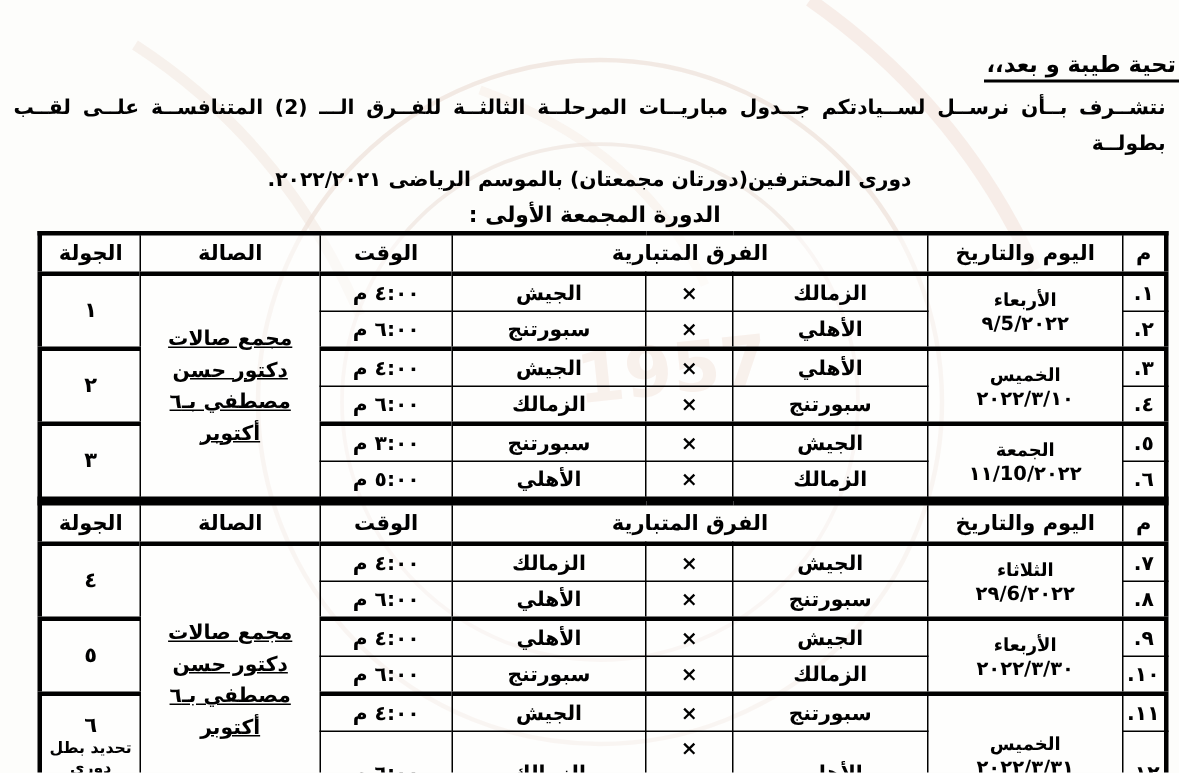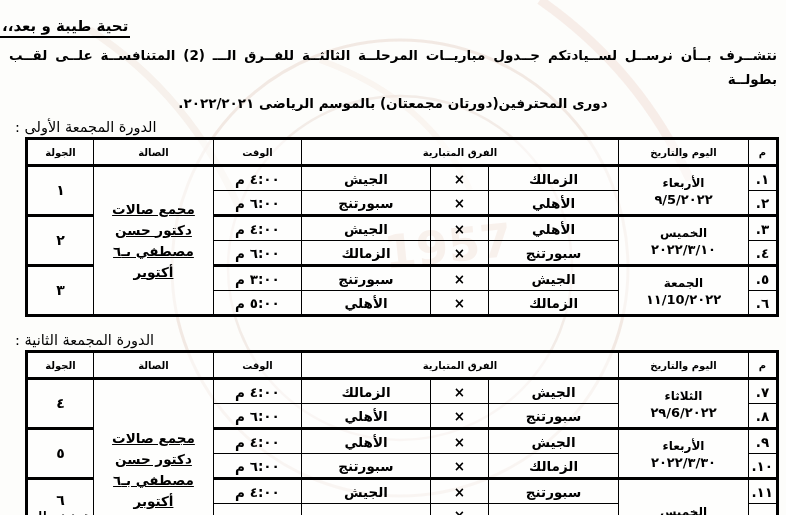--- a/index.html
+++ b/index.html
@@ -2,40 +2,40 @@
 <html lang="ar" dir="rtl"><head>
 <meta charset="utf-8">
 <style>
   html,body{margin:0;padding:0;}
   body{
     width:786px;height:515px;overflow:hidden;background:#fdfdfb;
     font-family:"DejaVu Sans",sans-serif;color:#000;direction:rtl;position:relative;
   }
   .watermark{position:absolute;inset:0;z-index:0;pointer-events:none;}
   .page{position:relative;z-index:1;width:786px;height:515px;}
-  .title-wrap{text-align:left;padding-top:16px;height:24px;}
+  .title-wrap{text-align:right;padding-top:16px;height:24px;margin-top:17px;}
   .greeting{
     display:inline-block;font-weight:bold;font-size:15px;
     border-bottom:2px solid #000;padding:0 2px 1px 2px;
   }
   .intro{margin:3px 9px 0 9px;font-weight:bold;font-size:13.5px;line-height:24px;}
   .intro-line-1{text-align:justify;text-align-last:justify;}
   .intro-line-2{text-align:center;}
-  .section-title{font-weight:normal;font-size:14.5px;margin:4px 8px 2px 15px;text-align:left;}
+  .section-title{font-weight:bold;font-size:14.5px;margin:4px 8px 2px 15px;text-align:center;}
   .section-2 .section-title{margin-top:15px;}
   table.sched{
     border-collapse:collapse;table-layout:fixed;width:751px;margin-right:7px;
     background:rgba(255,255,255,0.55);
     border:3.5px solid #000;
   }
   .sched th,.sched td{
     border:1.5px solid #000;text-align:center;vertical-align:middle;
     font-weight:bold;padding:0 3px;height:23px;overflow:hidden;
   }
-  .sched thead th{font-size:10px;height:24px;border-bottom-width:3.5px;}
+  .sched thead th{font-size:14px;height:24px;border-bottom-width:3.5px;}
   .sched td{font-size:13.5px;}
   .sched tr.group-start td{border-top-width:3.5px;}
   .day-line{font-size:12px;line-height:18px;}
   .date-line{font-size:13px;line-height:16px;}
   .vs-cell{font-size:13px;}
   .hall-cell{padding:0 17px;font-size:13.5px;line-height:21px;text-decoration:underline;}
   .round-num{font-size:14px;line-height:17px;}
   .round-note{font-size:10.5px;line-height:13px;}
   #table-1 tbody tr:last-child td{height:53px;}
   #table-1 tbody tr:last-child td.vs-cell{vertical-align:top;padding-top:3px;}
@@ -157,21 +157,20 @@
               <td class="vs-cell">×</td>
               <td>الأهلي</td>
               <td class="time-cell">٥:٠٠ م</td>
             </tr>
           </tbody>
         </table>
       </div>
   </div>
 
   <div class="section section-2">
-    <div class="section-title">الدورة المجمعة الثانية :</div>
     <div>
         <table class="sched" id="table-1" dir="rtl">
           <colgroup>
             <col style="width: 29px;">
             <col style="width: 130px;">
             <col style="width: 130px;">
             <col style="width: 58px;">
             <col style="width: 129px;">
             <col style="width: 88px;">
             <col style="width: 120px;">

